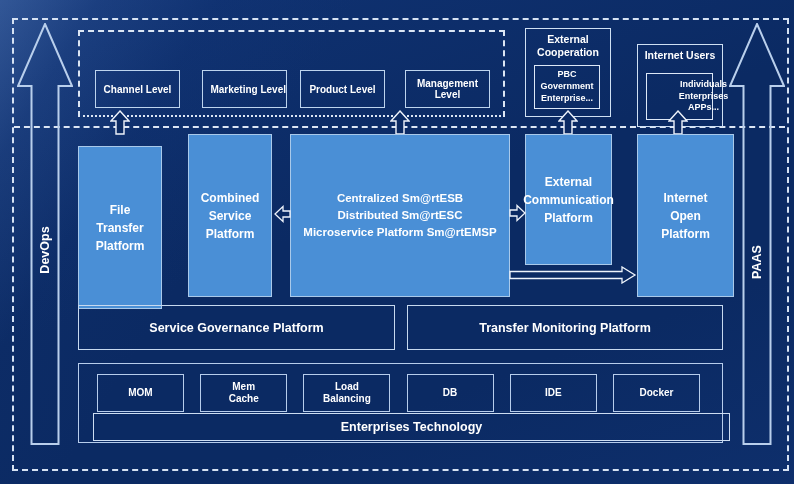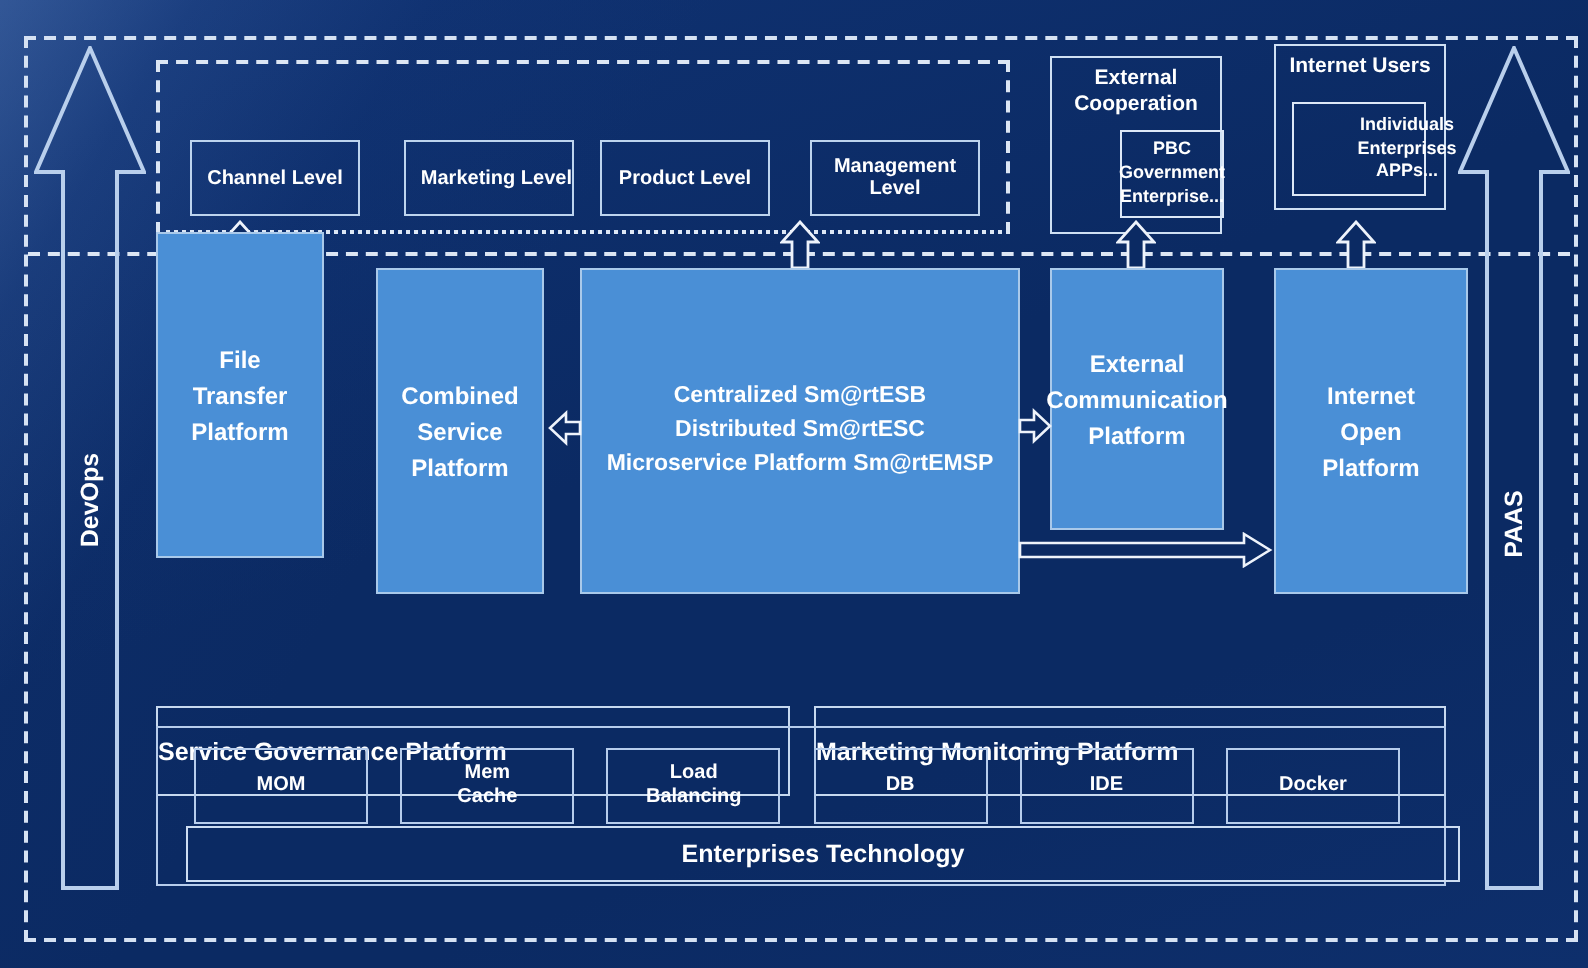--- a/index.html
+++ b/index.html
@@ -13,36 +13,36 @@
   }
   .abs{position:absolute;}
   .outer-dashed{left:12px;top:18px;width:773px;height:449px;border:2px dashed #d6e2f3;}
   .hline{left:14px;top:126px;width:771px;border-top:2px dashed #dce6f4;}
   .levels-box{left:78px;top:30px;width:427px;height:87px;border:2px dashed #dce6f4;border-bottom:2px dotted #dce6f4;box-sizing:border-box;}
   .lvl{position:absolute;top:38px;width:85px;height:38px;border:1.5px solid #bdd4ee;box-sizing:border-box;
        display:flex;align-items:center;justify-content:center;font-size:10px;font-weight:bold;text-align:center;}
   .lv1{left:15px;}.lv2{left:122px;justify-content:flex-end;}.lv3{left:220px;}.lv4{left:325px;}
   .topbox{border:1.5px solid #cfe0f3;box-sizing:border-box;text-align:center;font-weight:bold;}
   .extcoop{left:525px;top:28px;width:86px;height:89px;}
-  .inetusers{left:637px;top:22px;width:86px;height:83px;}
+  .inetusers{left:637px;top:44px;width:86px;height:83px;}
   .topbox .ttl{font-size:10.5px;line-height:1.25;padding-top:4px;white-space:pre-line;}
   .innerbox{position:absolute;border:1.5px solid #dde8f7;box-sizing:border-box;display:flex;align-items:center;justify-content:center;
             font-size:9px;font-weight:bold;line-height:1.3;white-space:pre-line;}
-  .extcoop .innerbox{left:8px;top:36px;width:52px;height:44px;margin-left:26px;}
+  .extcoop .innerbox{left:8px;top:36px;width:66px;height:44px;}
   .inetusers .innerbox{left:8px;top:28px;width:67px;height:47px;padding-left:48px;}
   .platform{background:#4a8fd6;border:1px solid #a9c9ea;box-sizing:border-box;
             display:flex;align-items:center;justify-content:center;text-align:center;
             font-size:12px;font-weight:bold;line-height:1.5;white-space:pre-line;}
-  .p1{left:78px;top:116px;width:84px;height:163px;}
+  .p1{left:78px;top:146px;width:84px;height:163px;}
   .p2{left:188px;top:134px;width:84px;height:163px;}
   .p3{left:290px;top:134px;width:220px;height:163px;font-size:11.5px;}
   .p4{left:525px;top:134px;width:87px;height:131px;}
   .p5{left:637px;top:134px;width:97px;height:163px;align-items:center;}
-  .gov{border:1.5px solid #c7d9ef;box-sizing:border-box;display:flex;align-items:center;justify-content:flex-start;
-       font-size:12.5px;font-weight:bold;margin-top:48px;}
+  .gov{border:1.5px solid #c7d9ef;box-sizing:border-box;display:flex;align-items:center;justify-content:center;
+       font-size:12.5px;font-weight:bold;}
   .g1{left:78px;top:305px;width:317px;height:45px;}
   .g2{left:407px;top:305px;width:316px;height:45px;}
   .support-outer{left:78px;top:363px;width:645px;height:80px;border:1.5px solid #b7cdec;box-sizing:border-box;}
   .tech-row{left:97px;top:374px;width:603px;height:38px;display:flex;justify-content:space-between;border-radius:17px;}
   .tech{width:87px;height:38px;border:1.5px solid #b7cdec;box-sizing:border-box;
         display:flex;align-items:center;justify-content:center;text-align:center;
         font-size:10px;font-weight:bold;line-height:1.25;white-space:pre-line;}
   .support-bar{left:93px;top:413px;width:637px;height:28px;border:1.5px solid #cdddf2;box-sizing:border-box;
                display:flex;align-items:center;justify-content:center;font-size:12.5px;font-weight:bold;}
   .rail-label{font-size:12.5px;font-weight:bold;white-space:nowrap;transform:translate(-50%,-50%) rotate(-90deg);}
@@ -143,21 +143,21 @@
     <path d="M1 6 L8 6 L8 1.5 L16 9 L8 16.5 L8 12 L1 12 Z" fill="#0b2a63" stroke="#eef3fb" stroke-width="1.3"></path>
   </svg>
   <svg class="abs" style="left:509px;top:266px;" width="128" height="18" viewBox="0 0 128 18">
     <path d="M1 5.5 L113 5.5 L113 1 L126 9 L113 17 L113 12.5 L1 12.5 Z" fill="#0b2a63" stroke="#eef3fb" stroke-width="1.3"></path>
   </svg>
 
   <div class="abs gov g1">
     <span>Service Governance Platform</span>
   </div>
   <div class="abs gov g2">
-    <span>Marketing Monitoring Platform</span>
+    <span>Transfer Monitoring Platform</span>
   </div>
 
   <div class="abs support-outer"></div>
   <div class="abs tech-row">
     <div class="tech">
       <span>MOM</span>
     </div>
     <div class="tech">
       <span>Mem
 Cache</span>

